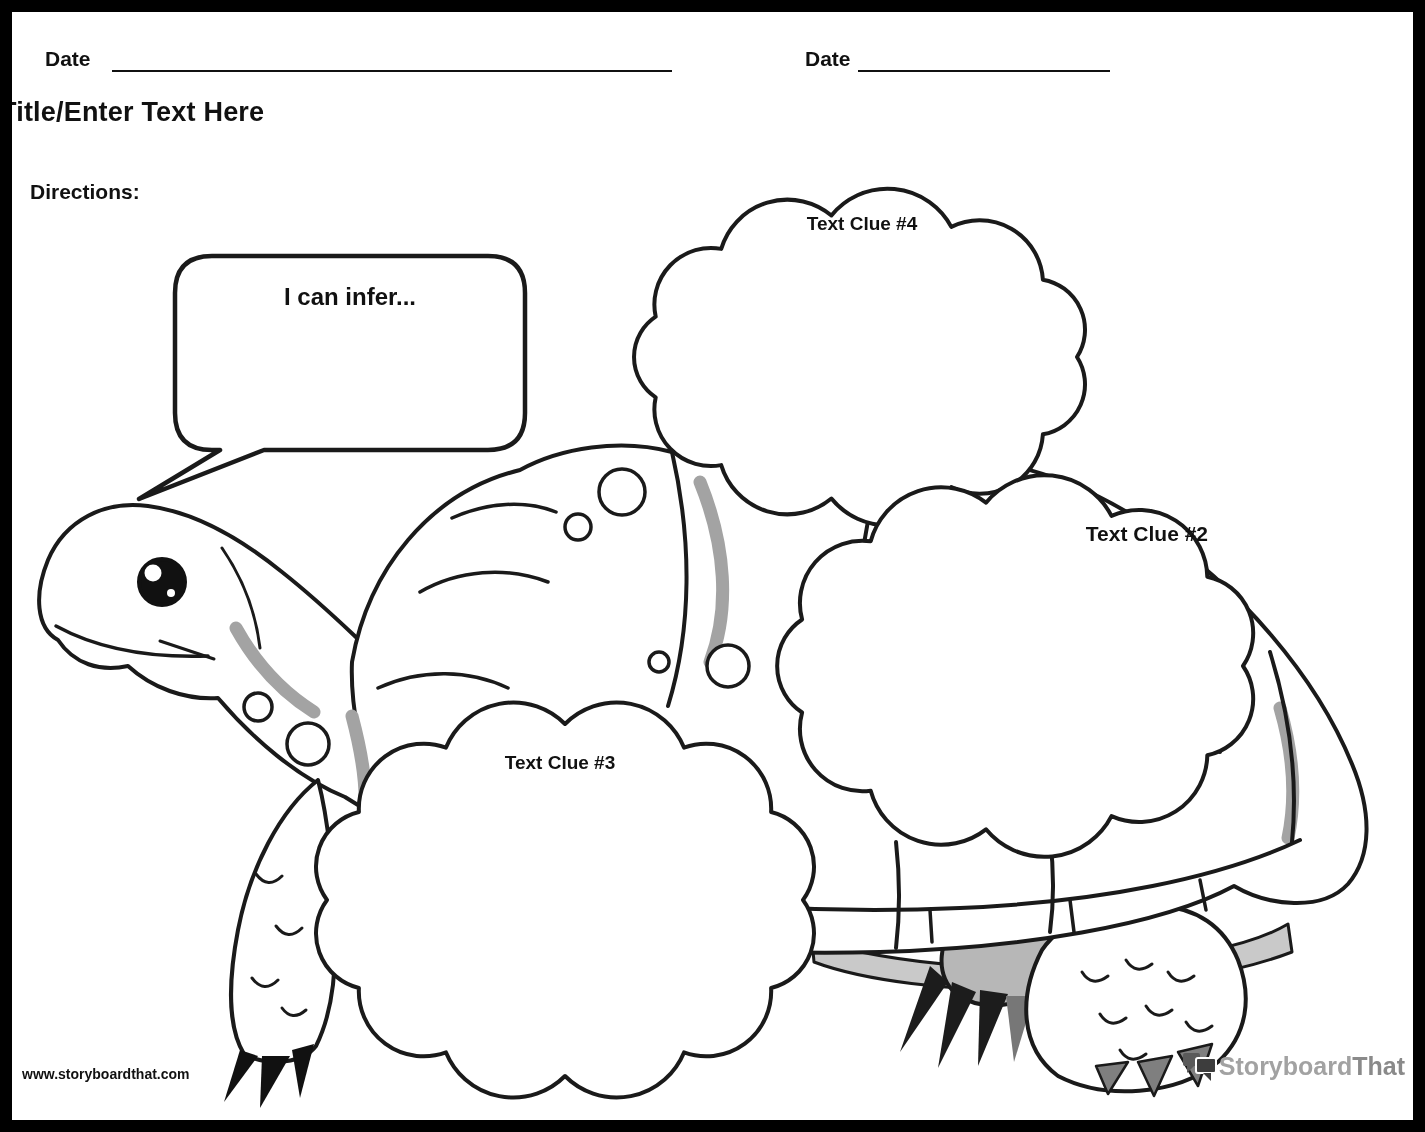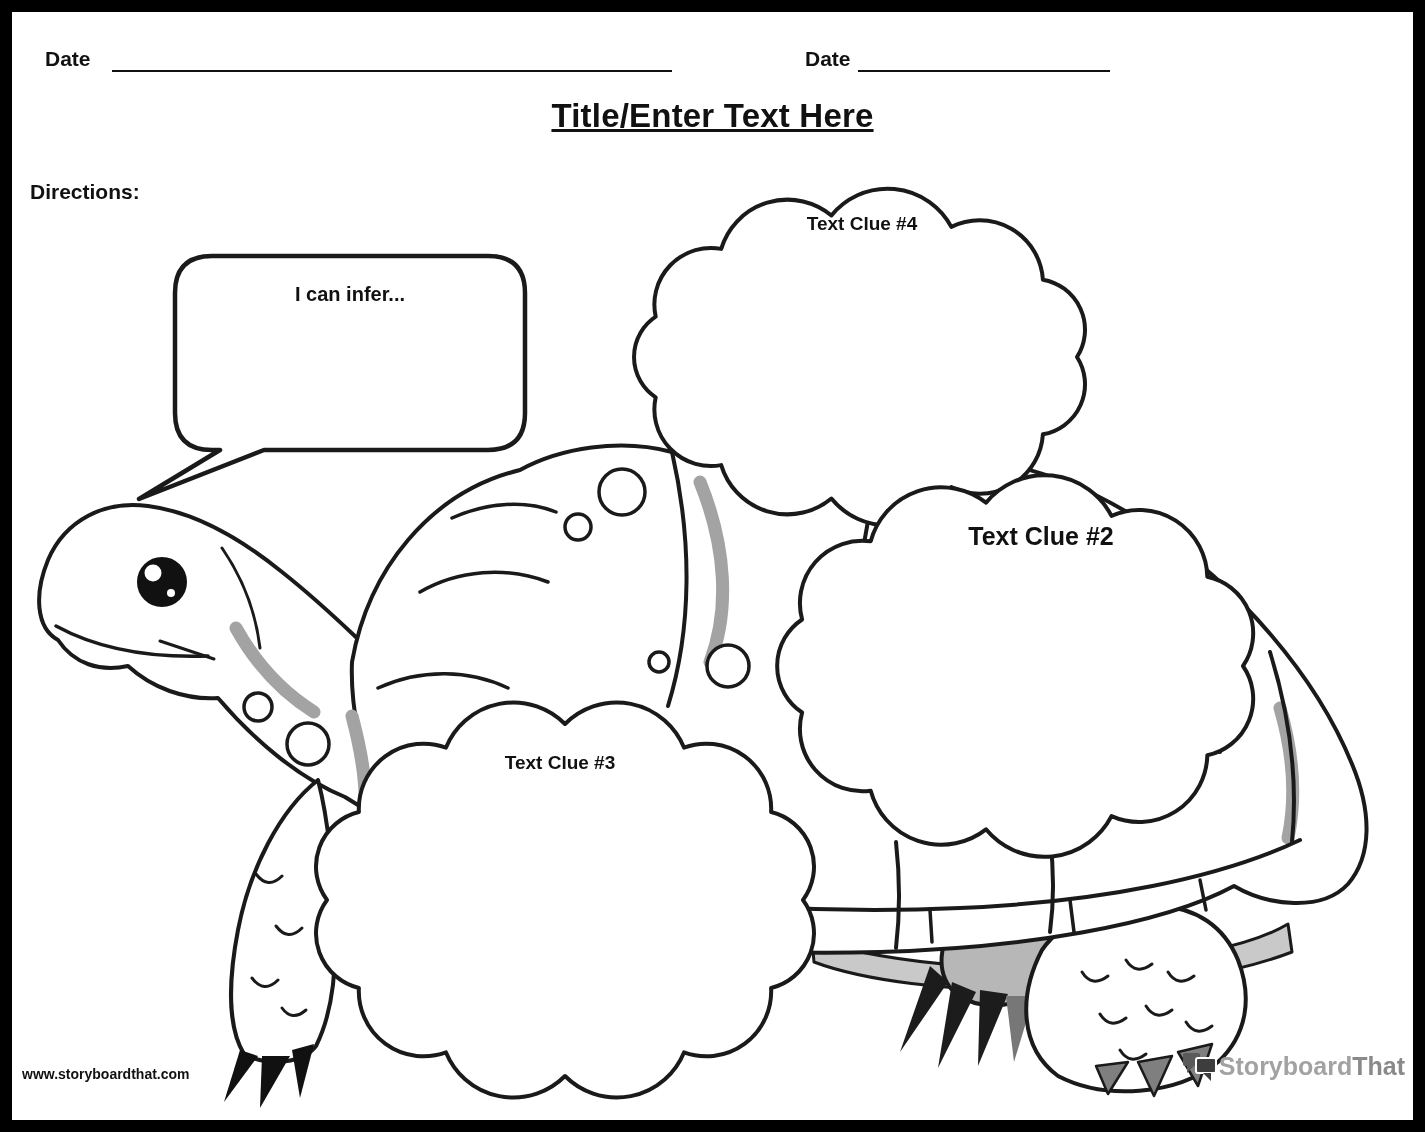--- a/index.html
+++ b/index.html
@@ -15,27 +15,27 @@
     border:12px solid #000;
     pointer-events:none;
     z-index:50;
   }
   .art{position:absolute;left:0;top:0;}
   .txt{position:absolute;color:#111;font-weight:bold;}
   .field-label{font-size:21px;}
   .line{position:absolute;border-top:2.5px solid #111;height:0;}
   .title{
     position:absolute;left:0;right:0;top:97;
-    top:97px;text-align:center;font-size:33px;letter-spacing:0.2px;text-decoration:underline;
+    top:97px;font-size:27px;letter-spacing:0.2px;
   }
   .directions{left:30px;top:152px;font-size:21px;margin-top:28px;}
   .bubble-label{position:absolute;text-align:center;font-weight:bold;color:#111;z-index:10;}
-  .infer-label{left:175px;top:283px;width:350px;font-size:20px;}
+  .infer-label{left:175px;top:283px;width:350px;font-size:24px;}
   .clue1-label{left:662px;top:213px;width:400px;font-size:19px;}
-  .clue2-label{left:841px;top:522px;width:400px;font-size:25px;}
+  .clue2-label{left:808px;top:522px;width:400px;font-size:21px;text-align:right;}
   .clue3-label{left:360px;top:752px;width:400px;font-size:19px;}
   .footer-url{left:22px;top:1066px;font-size:14px;}
   .logo{
     position:absolute;right:20px;top:1050px;
     display:flex;align-items:center;z-index:20;
   }
   .brand{font-size:25px;font-weight:bold;line-height:1;}
   .brand-a{color:#a2a2a2;}
   .brand-b{color:#8a8a8a;}
 </style>

